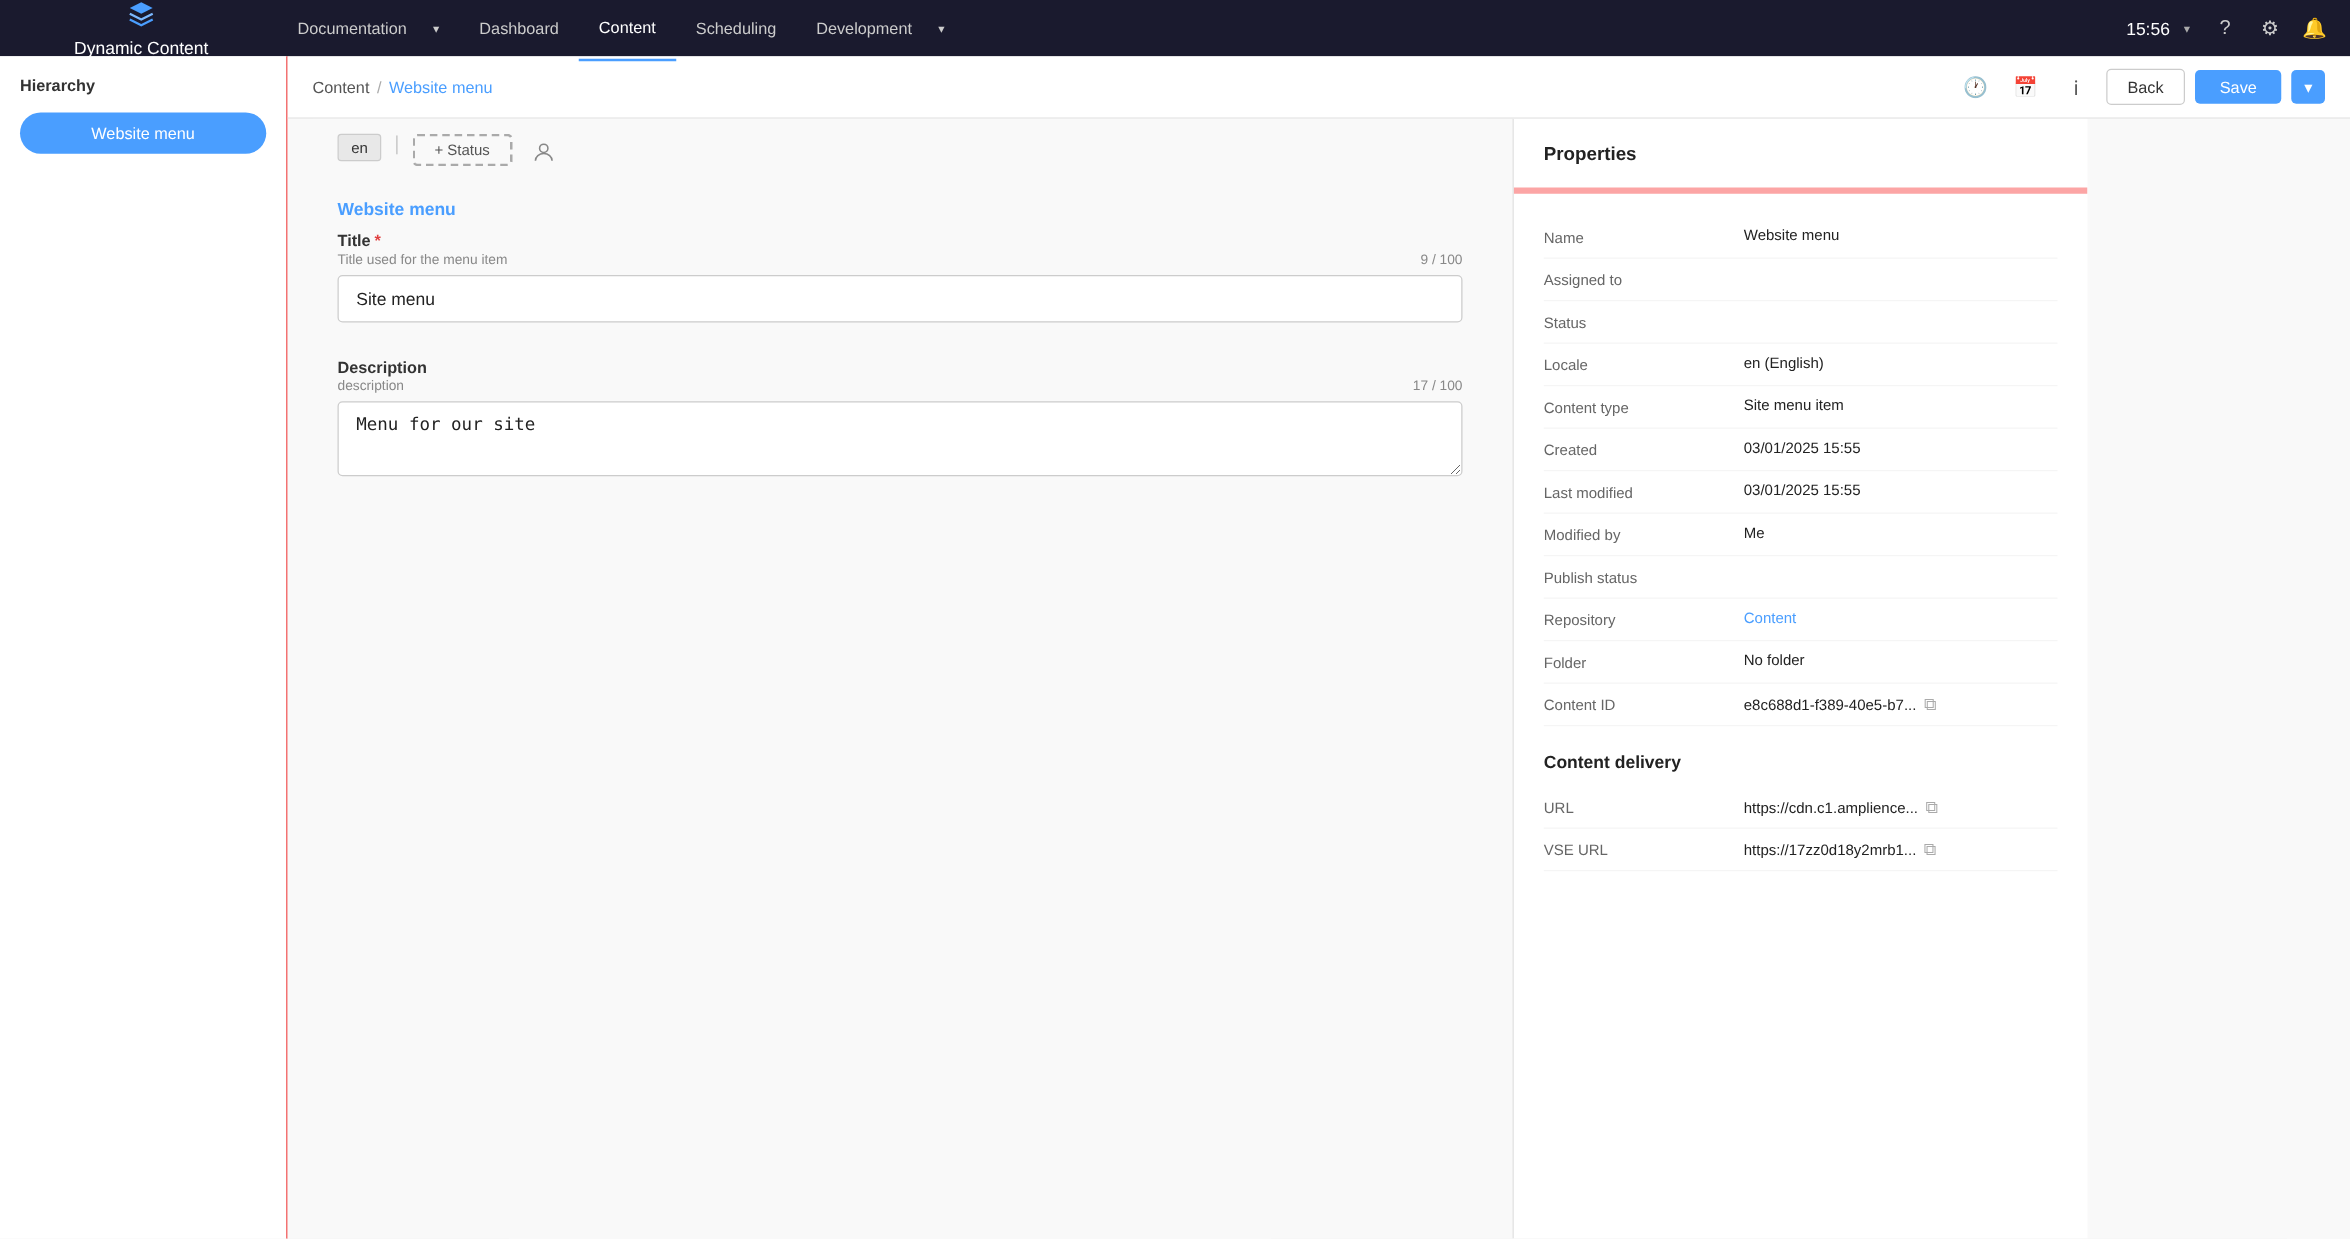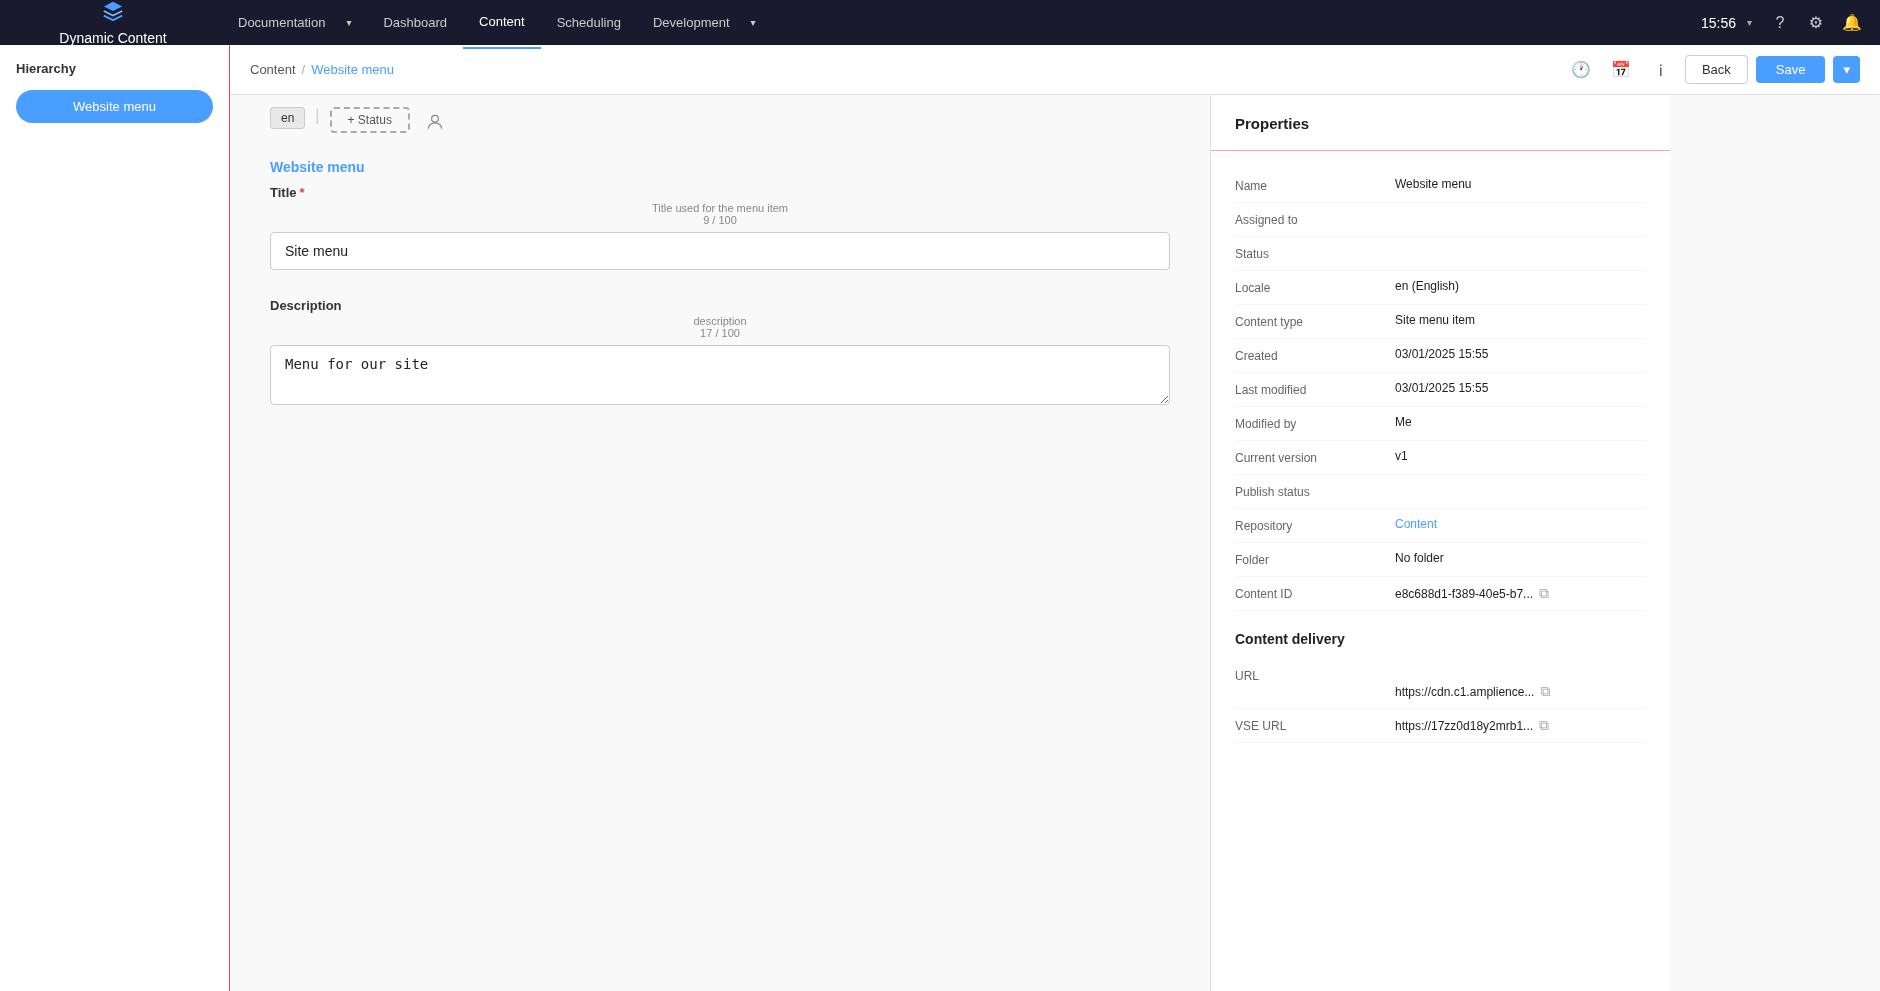--- a/index.html
+++ b/index.html
@@ -106,36 +106,36 @@
     
     .form-content { padding: 0 20px; }
     .form-group { margin-bottom: 28px; }
     .form-label {
       font-size: 13px; font-weight: 600; color: #333; margin-bottom: 2px;
       display: flex; align-items: center; gap: 3px;
     }
     .form-label .required { color: #e04040; }
     .form-hint-row {
       display: flex; justify-content: space-between; align-items: center;
-      font-size: 11px; color: #888; margin-bottom: 6px; flex-direction: column;
+      font-size: 11px; color: #888; margin-bottom: 6px;
     }
     .form-input {
       width: 100%; border: 1px solid #ccc; border-radius: 4px; padding: 10px 14px;
       font-size: 14px; color: #222; background: #fff; outline: none;
     }
     textarea.form-input { resize: vertical; min-height: 60px; }
 
     
     .properties-panel {
       width: 460px; background: #fff; border-left: 1px solid #e0e0e0;
       overflow-y: auto; flex-shrink: 0; padding: 20px 0;
     }
     .props-title {
       font-size: 15px; font-weight: 600; color: #222; padding: 0 24px 18px 24px;
-      border-bottom: 1px solid #fca5a5;
+      border-bottom: 5px solid #fca5a5;
     }
     .props-table { width: 100%; padding: 18px 24px 0 24px; }
     .prop-row {
       display: flex; align-items: flex-start; padding: 8px 0;
       border-bottom: 1px solid #f5f5f5; min-height: 34px;
     }
     .prop-key {
       width: 160px; flex-shrink: 0; font-size: 12px; color: #666; padding-top: 2px;
     }
     .prop-val {
@@ -298,24 +298,20 @@
           </div>
           <div class="prop-row">
             <div class="prop-key">Last modified</div>
             <div class="prop-val">03/01/2025 15:55</div>
           </div>
           <div class="prop-row">
             <div class="prop-key">Modified by</div>
             <div class="prop-val">Me</div>
           </div>
           <div class="prop-row">
-            <div class="prop-key">Current version</div>
-            <div class="prop-val">v1</div>
-          </div>
-          <div class="prop-row">
             <div class="prop-key">Publish status</div>
             <div class="prop-val"></div>
           </div>
           <div class="prop-row">
             <div class="prop-key">Repository</div>
             <div class="prop-val link">Content</div>
           </div>
           <div class="prop-row">
             <div class="prop-key">Folder</div>
             <div class="prop-val">No folder</div>
@@ -327,21 +323,21 @@
               <span class="prop-copy">⧉</span>
             </div>
           </div>
         </div>
 
         <div class="content-delivery-title">Content delivery</div>
 
         <div class="props-table" style="padding-top:0;">
           <div class="prop-row">
             <div class="prop-key">URL</div>
-            <div class="prop-val" style="display:flex;align-items:center;margin-top:16px;">
+            <div class="prop-val" style="display:flex;align-items:center;">
               <span class="link">https://cdn.c1.amplience...</span>
               <span class="prop-copy">⧉</span>
             </div>
           </div>
           <div class="prop-row">
             <div class="prop-key">VSE URL</div>
             <div class="prop-val" style="display:flex;align-items:center;">
               <span class="link">https://17zz0d18y2mrb1...</span>
               <span class="prop-copy">⧉</span>
             </div>

